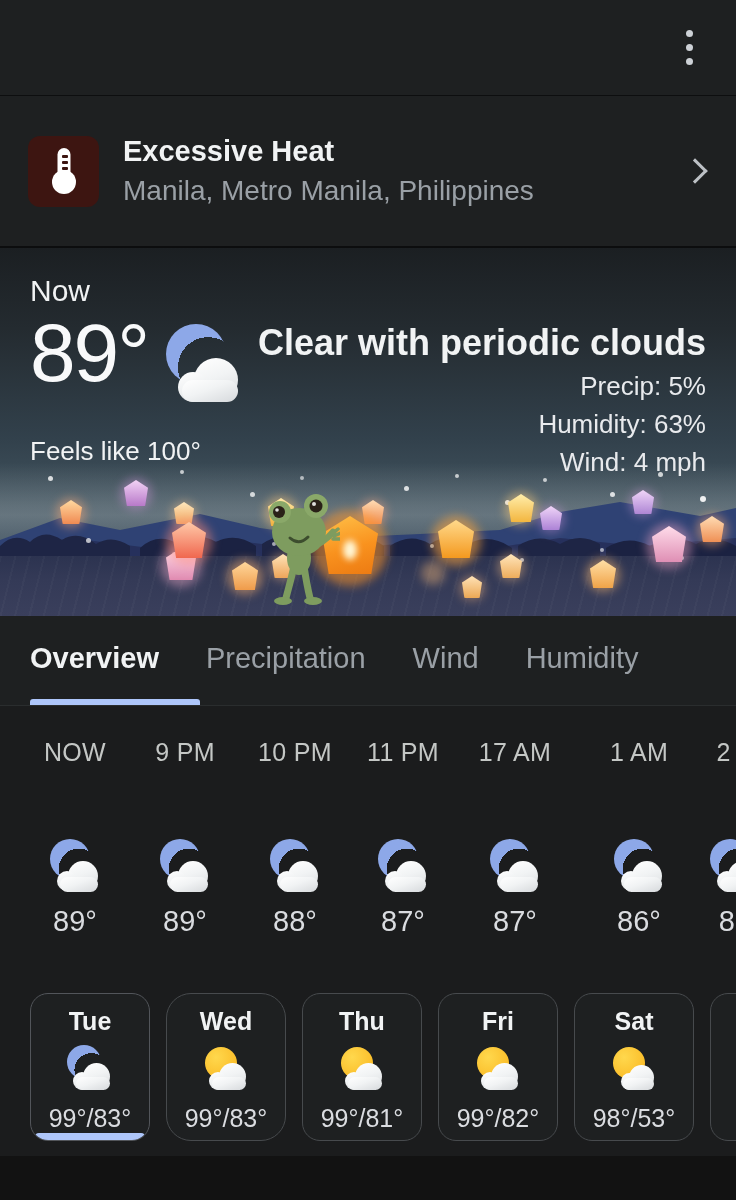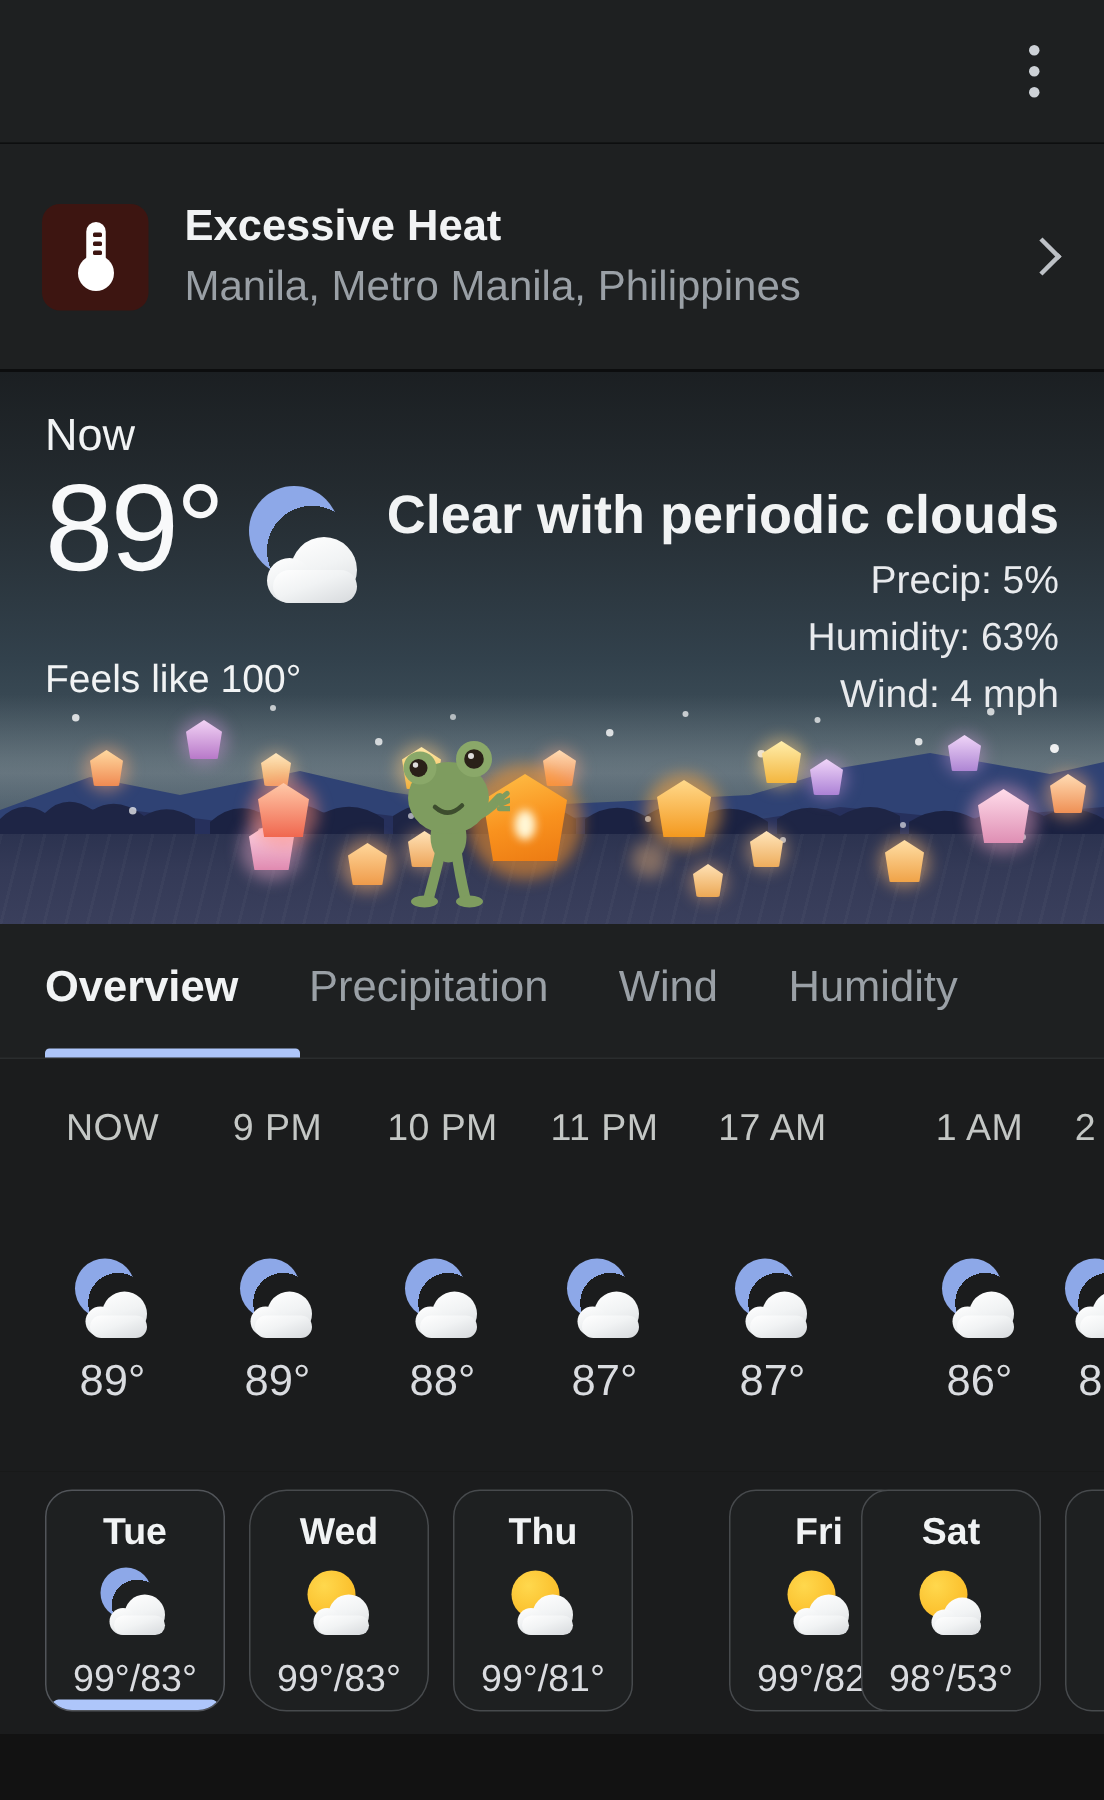--- a/index.html
+++ b/index.html
@@ -464,21 +464,21 @@
         <div class="moon" style="left:6px;top:0;width:40px;height:40px;
              background:radial-gradient(circle at 72% 74%, transparent 0 20px, #8da8e8 20px);"></div>
         <div class="cl" style="left:24px;top:22px;width:30px;height:30px;"></div>
         <div class="cl" style="left:13px;top:32px;width:20px;height:20px;"></div>
         <div class="cl" style="left:16px;top:38px;width:38px;height:15px;border-radius:8px;"></div>
       </div>
     </div>
     <div class="hour-temp">87°</div>
   </div>
 
-  <div class="hour-col" style="left:598px;">
+  <div class="hour-col" style="left:584px;">
     <div class="hour-label">1 AM</div>
     <div class="hour-icon">
       <div class="mc" style="width:62px;height:54px;">
         <div class="moon" style="left:6px;top:0;width:40px;height:40px;
              background:radial-gradient(circle at 72% 74%, transparent 0 20px, #8da8e8 20px);"></div>
         <div class="cl" style="left:24px;top:22px;width:30px;height:30px;"></div>
         <div class="cl" style="left:13px;top:32px;width:20px;height:20px;"></div>
         <div class="cl" style="left:16px;top:38px;width:38px;height:15px;border-radius:8px;"></div>
       </div>
     </div>
@@ -536,21 +536,21 @@
       <div class="sc" style="width:54px;height:46px;">
         <div class="sun" style="left:6px;top:2px;width:32px;height:32px;"></div>
         <div class="cl" style="left:20px;top:18px;width:27px;height:27px;"></div>
         <div class="cl" style="left:10px;top:27px;width:18px;height:18px;"></div>
         <div class="cl" style="left:13px;top:32px;width:34px;height:13px;border-radius:7px;"></div>
       </div>
     </div>
     <div class="day-temp">99°/81°</div>
   </div>
 
-  <div class="day-card" style="left:438px;margin-left:48px;">
+  <div class="day-card" style="left:438px;">
     <div class="day-name">Fri</div>
     <div class="day-icon">
       <div class="sc" style="width:54px;height:46px;">
         <div class="sun" style="left:6px;top:2px;width:32px;height:32px;"></div>
         <div class="cl" style="left:20px;top:18px;width:27px;height:27px;"></div>
         <div class="cl" style="left:10px;top:27px;width:18px;height:18px;"></div>
         <div class="cl" style="left:13px;top:32px;width:34px;height:13px;border-radius:7px;"></div>
       </div>
     </div>
     <div class="day-temp">99°/82°</div>

